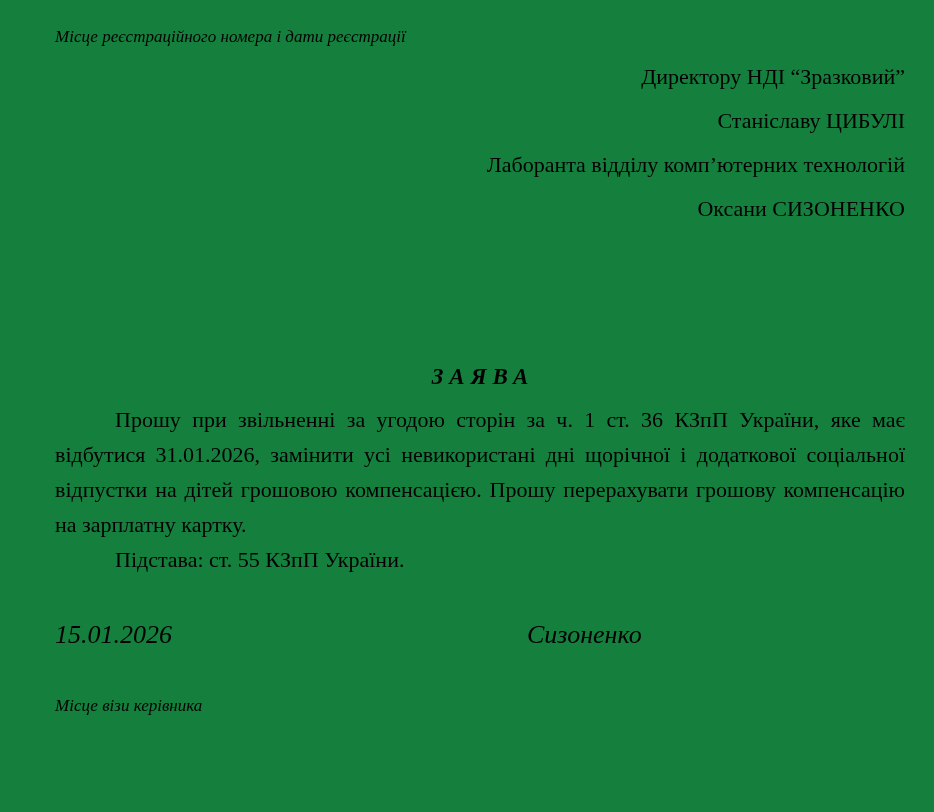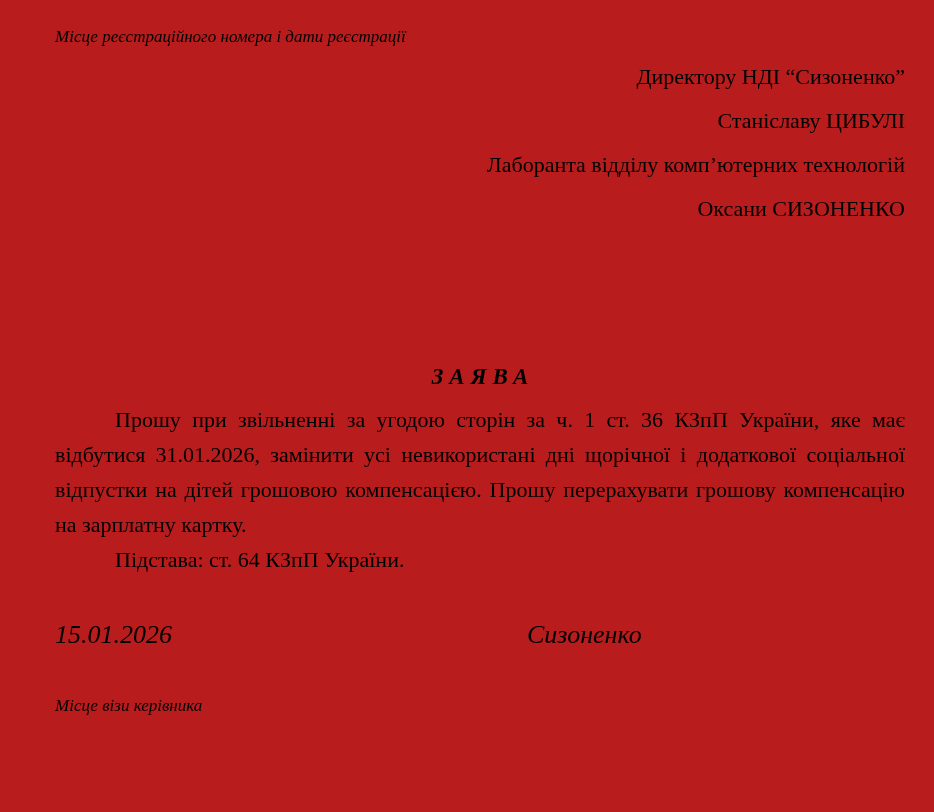--- a/index.html
+++ b/index.html
@@ -13,21 +13,21 @@
     color: #000000;
     font-family: "Liberation Serif", "DejaVu Serif", serif;
     overflow: hidden;
   }
   .page {
     box-sizing: border-box;
     width: 934px;
     height: 812px;
     padding: 26px 29px 0 55px;
     position: relative;
-    background: #b91c1c;
+    background: #15803d;
   }
   .reg-note {
     font-size: 17px;
     line-height: 22px;
     font-style: italic;
   }
   .addressee {
     margin-top: 7px;
     text-align: right;
     font-size: 22px;
@@ -71,31 +71,31 @@
   }
 </style>
 </head>
 <body>
 
 <div class="page">
 
   <div class="reg-note">Місце реєстраційного номера і дати реєстрації</div>
 
   <div class="addressee">
-    <div>Директору НДІ “Сизоненко”</div>
+    <div>Директору НДІ “Зразковий”</div>
     <div>Станіславу ЦИБУЛІ</div>
     <div>Лаборанта відділу комп’ютерних технологій</div>
     <div>Оксани СИЗОНЕНКО</div>
   </div>
 
   <h1 class="doc-title">ЗАЯВА</h1>
 
   <p class="body-par">Прошу при звільненні за угодою сторін за ч. 1 ст. 36 КЗпП України, яке має відбутися 31.01.2026, замінити усі невикористані дні щорічної і додаткової соціальної відпустки на дітей грошовою компенсацією. Прошу перерахувати грошову компенсацію на зарплатну картку.</p>
 
-  <p class="body-par">Підстава: ст. 64 КЗпП України.</p>
+  <p class="body-par">Підстава: ст. 55 КЗпП України.</p>
 
   <div class="sign-row">
     <span class="date">15.01.2026</span>
     <span class="signature">Сизоненко</span>
   </div>
 
   <div class="visa-note">Місце візи керівника</div>
 
 </div>
 

